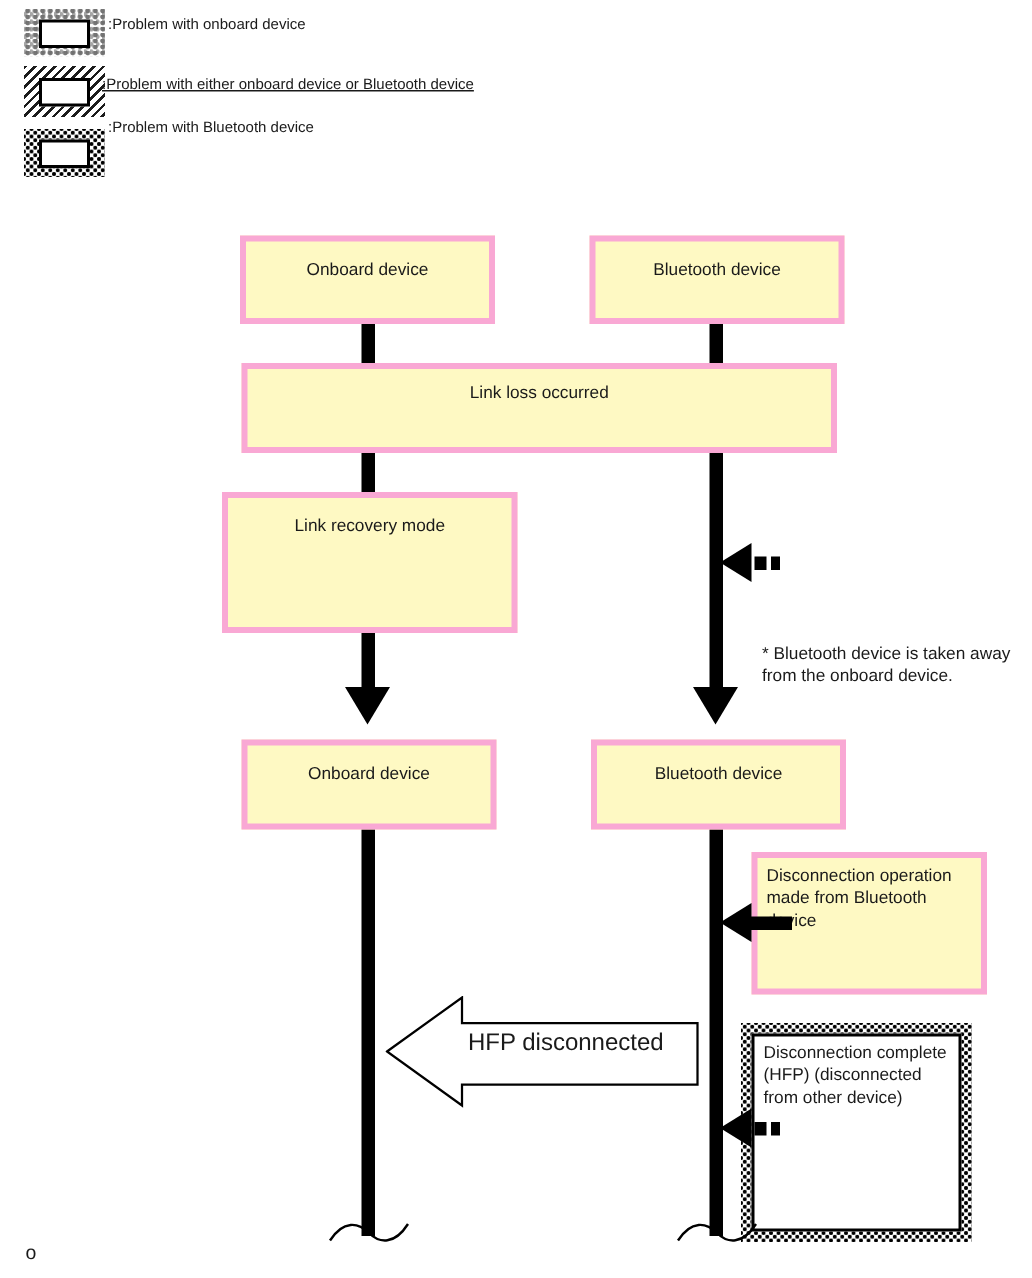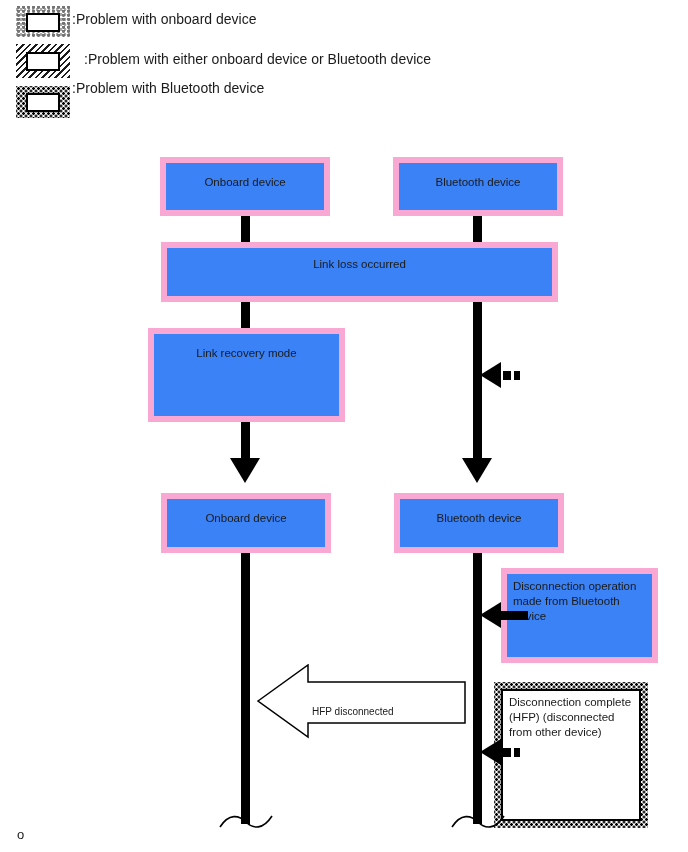--- a/index.html
+++ b/index.html
@@ -34,25 +34,25 @@
   .pattern-hatch {
     background-image: repeating-linear-gradient(135deg, #1c1c1c 0 1.8px, transparent 1.8px 4.6px);
   }
   .pattern-dotted {
     background-image:
       radial-gradient(circle, #000 1.15px, transparent 1.55px),
       radial-gradient(circle, #000 1.15px, transparent 1.55px);
     background-size: 5px 5px, 5px 5px;
     background-position: 0 0, 2.5px 2.5px;
   }
-  .legend-label { font-size: 14px; white-space: nowrap; }
+  .legend-label { font-size: 10px; white-space: nowrap; }
 
   
   .node {
-    background: #3b82f6; border: 6px solid #f9a8d4;
+    background: #fef9c3; border: 4px solid #f9a8d4;
     font-size: 11.5px; line-height: 14px;
   }
   .node.center { text-align: center; }
   .node.pad-top { padding-top: 12px; }
   .node.pad-left { padding: 5px 6px; text-align: left; }
 
   .dotted-inner {
     position: absolute; left: 7px; top: 7px;
     background: #fff; border: 2px solid #000;
     font-size: 11.5px; line-height: 15px;
@@ -68,37 +68,37 @@
     border-right: 15px solid transparent;
     border-top: 25px solid #000;
   }
   .arrowhead-left {
     width: 0; height: 0;
     border-top: 13px solid transparent;
     border-bottom: 13px solid transparent;
     border-right: 21px solid #000;
   }
   .note { font-size: 11.5px; line-height: 15px; }
-  .big-arrow-label { font-size: 10px; margin-top: 19px; }
+  .big-arrow-label { font-size: 16px; }
   .footer-char { font-size: 13px; }
 </style>
 </head>
 <body>
 
 <div id="canvas">
 
   <div class="abs legend-swatch pattern-mottled" style="left:16px; top:6px; width:54px; height:32px;">
     <div class="legend-swatch-inner"></div>
   </div>
   <div class="abs legend-label" style="left:72px; top:11px;">:Problem with onboard device</div>
 
   <div class="abs legend-swatch pattern-hatch" style="left:16px; top:44px; width:54px; height:34px;">
     <div class="legend-swatch-inner"></div>
   </div>
-  <div class="abs legend-label" style="left:84px; top:51px;">:Problem with either onboard device or Bluetooth device</div>
+  <div class="abs legend-label" style="left:68px; top:51px;text-decoration:underline;">:Problem with either onboard device or Bluetooth device</div>
 
   <div class="abs legend-swatch pattern-dotted" style="left:16px; top:86px; width:54px; height:32px;">
     <div class="legend-swatch-inner"></div>
   </div>
   <div class="abs legend-label" style="left:72px; top:80px;">:Problem with Bluetooth device</div>
 
   <div class="abs vline" style="left:241px; top:215px; height:28px;"></div>
   <div class="abs vline" style="left:241px; top:301px; height:28px;"></div>
   <div class="abs vline" style="left:241px; top:421px; height:38px;"></div>
   <div class="abs arrowhead-down" style="left:230px; top:458px;"></div>
@@ -114,20 +114,21 @@
 
   <div class="abs node center" style="left:161px; top:242px; width:397px; height:60px; padding-top:9px;">Link loss occurred</div>
 
   <div class="abs node center" style="left:148px; top:328px; width:197px; height:94px; padding-top:12px;">Link recovery mode</div>
 
 
   <div class="abs arrowhead-left" style="left:480px; top:362px;"></div>
   <div class="abs hdash" style="left:503px; top:371px; width:8px;"></div>
   <div class="abs hdash" style="left:514px; top:371px; width:6px;"></div>
 
+  <div class="abs note" style="left:508px; top:429px; width:180px;">* Bluetooth device is taken away from the onboard device.</div>
 
   <div class="abs node center pad-top" style="left:161px; top:493px; width:170px; height:60px;">Onboard device</div>
   <div class="abs node center pad-top" style="left:394px; top:493px; width:170px; height:60px;">Bluetooth device</div>
 
   <div class="abs node pad-left" style="left:501px; top:568px; width:157px; height:95px; line-height:15px;">Disconnection operation made from Bluetooth device</div>
   <div class="abs arrowhead-left" style="left:480px; top:602px;"></div>
   <div class="abs hdash" style="left:500px; top:611px; width:28px;"></div>
 
   <svg class="abs" style="left:257px; top:664px;" width="210" height="75" viewBox="0 0 210 75">
     <polygon points="1,37 51,1 51,18 208,18 208,59 51,59 51,73" fill="#ffffff" stroke="#000000" stroke-width="1.5"></polygon>

